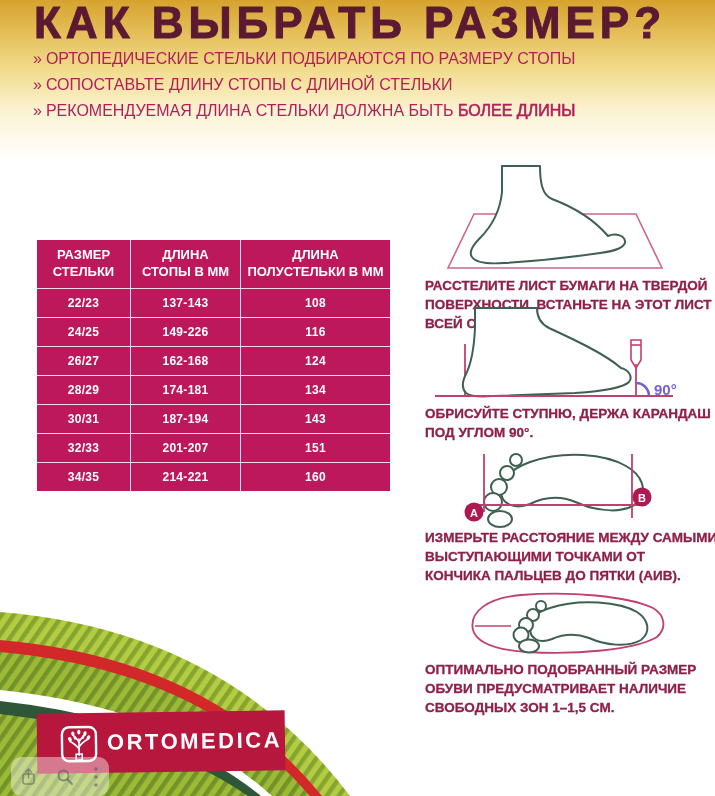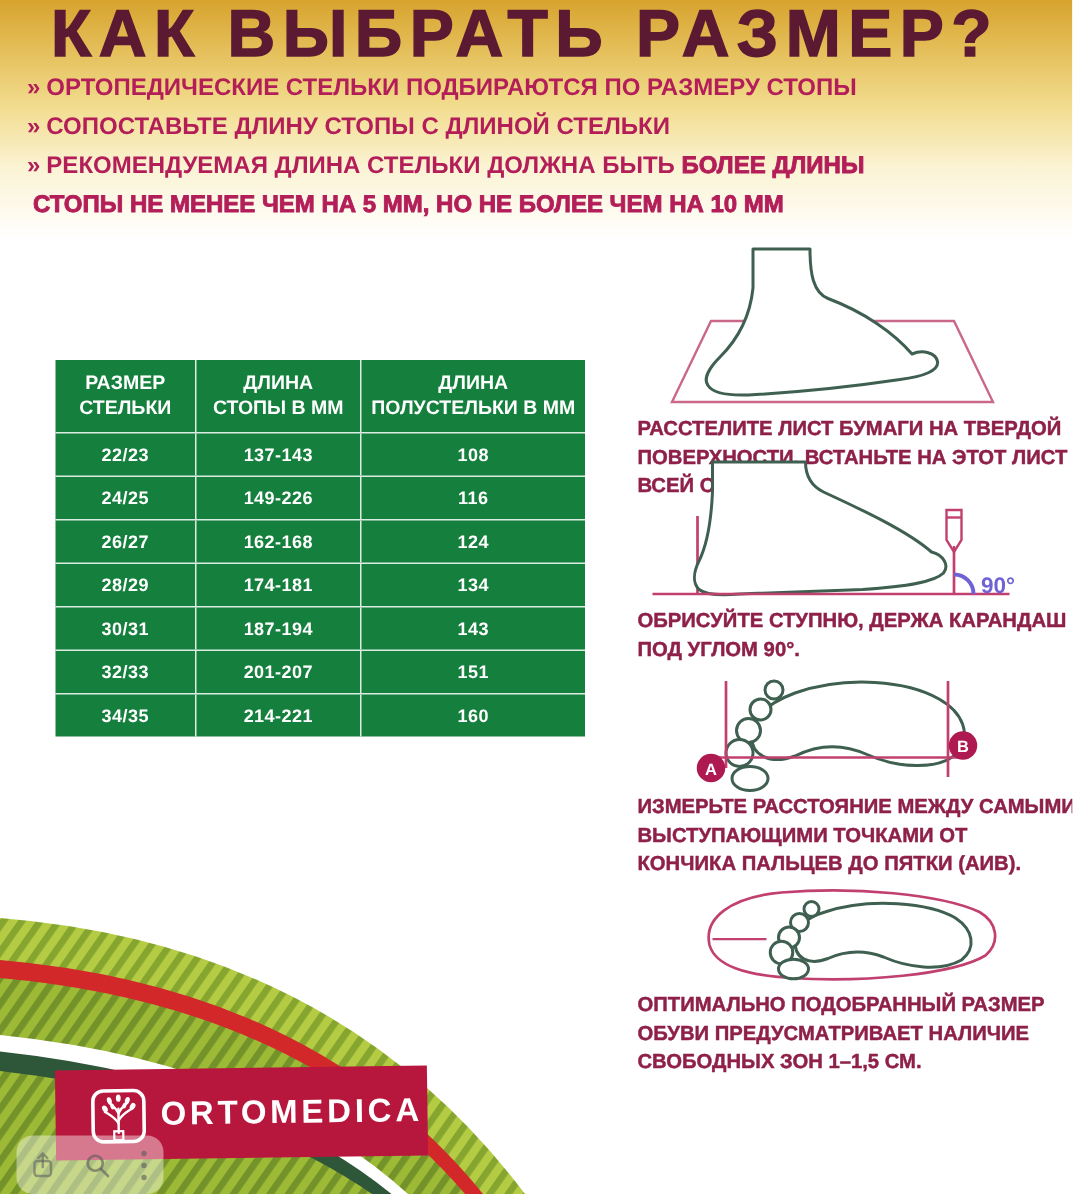--- a/index.html
+++ b/index.html
@@ -7,27 +7,27 @@
        font-family:"Liberation Sans",sans-serif;-webkit-font-smoothing:antialiased;}
   .poster{position:absolute;inset:0;width:715px;height:796px;background:#fff;overflow:hidden;}
 
   .top-gradient{position:absolute;left:0;top:0;width:715px;height:175px;
     background:linear-gradient(#d7a32e 0px,#e3bc55 30px,#f2dd90 72px,#fbf3d4 112px,#ffffff 160px);}
 
   .page-title{position:absolute;left:34px;top:-2px;white-space:nowrap;
     color:#5b1a32;font-size:44px;font-weight:bold;letter-spacing:5px;
     -webkit-text-stroke:1px #5b1a32;}
 
-  .bullets{position:absolute;left:18px;top:46px;width:660px;color:#b31e59;
-    font-size:16px;font-weight:bold;line-height:26px;}
+  .bullets{position:absolute;left:33px;top:46px;width:660px;color:#b31e59;
+    font-size:16px;font-weight:normal;line-height:26px;}
   .bullet .b-strong{-webkit-text-stroke:0.6px #b31e59;}
   .bullet .b-marker{margin-right:4px;}
 
   
-  .size-table{position:absolute;left:37px;top:240px;width:353px;background:#15803d;color:#fff;}
+  .size-table{position:absolute;left:37px;top:240px;width:353px;background:#be185d;color:#fff;}
   .tr{display:grid;grid-template-columns:93px 110px 150px;}
   .tr.body-row{border-top:1px solid rgba(255,255,255,.85);}
   .th,.td{display:flex;align-items:center;justify-content:center;text-align:center;
     box-sizing:border-box;}
   .th + .th,.td + .td{border-left:1px solid rgba(255,255,255,.85);}
   .th{height:48px;font-size:13px;font-weight:bold;line-height:1.3;white-space:pre-line;padding:2px 4px;}
   .td{height:28px;font-size:12px;font-weight:bold;letter-spacing:0.3px;}
 
   
   .step-text{position:absolute;left:425px;width:300px;color:#8e2049;
@@ -54,21 +54,20 @@
 <div class="poster">
 
   <div class="top-gradient"></div>
 
   <div class="page-title">КАК ВЫБРАТЬ РАЗМЕР?</div>
 
   <div class="bullets">
     <div class="bullet"><span class="b-marker">»</span><span>ОРТОПЕДИЧЕСКИЕ СТЕЛЬКИ ПОДБИРАЮТСЯ ПО РАЗМЕРУ СТОПЫ</span><span class="b-strong"></span></div>
     <div class="bullet"><span class="b-marker">»</span><span>СОПОСТАВЬТЕ ДЛИНУ СТОПЫ С ДЛИНОЙ СТЕЛЬКИ</span><span class="b-strong"></span></div>
     <div class="bullet"><span class="b-marker">»</span><span>РЕКОМЕНДУЕМАЯ ДЛИНА СТЕЛЬКИ ДОЛЖНА БЫТЬ </span><span class="b-strong">БОЛЕЕ ДЛИНЫ</span></div>
-    <div class="bullet"><span class="b-marker"></span><span></span><span class="b-strong">СТОПЫ НЕ МЕНЕЕ ЧЕМ НА 5 ММ, НО НЕ БОЛЕЕ ЧЕМ НА 10 ММ</span></div>
   </div>
 
   <div class="size-table">
     <div class="tr">
       <div class="th">РАЗМЕР
 СТЕЛЬКИ</div>
       <div class="th">ДЛИНА
 СТОПЫ В ММ</div>
       <div class="th">ДЛИНА
 ПОЛУСТЕЛЬКИ В ММ</div>

